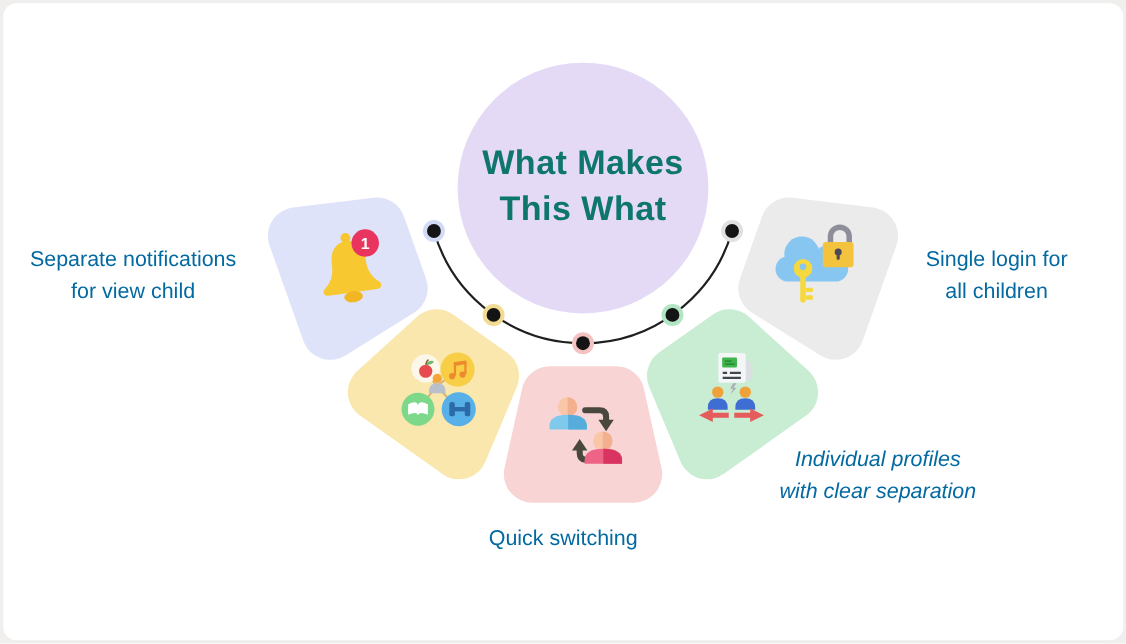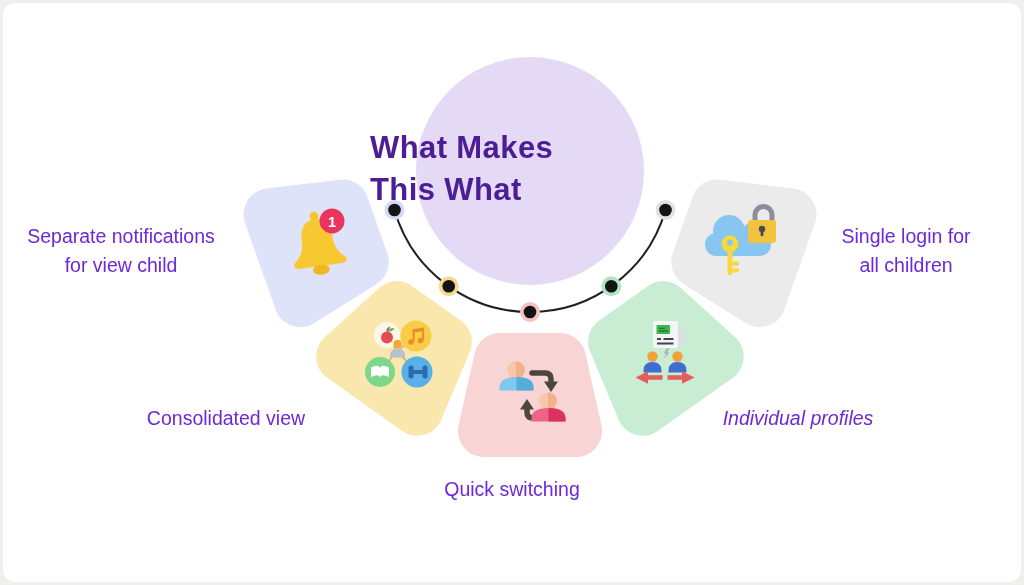--- a/index.html
+++ b/index.html
@@ -8,26 +8,26 @@
     background:#f0efed;
     font-family:"Liberation Sans", sans-serif;
   }
   .card{
     position:absolute;left:3px;top:3px;right:3px;bottom:3px;
     background:#ffffff;border-radius:12px;
   }
   svg.scene{position:absolute;left:0;top:0;}
   .title{
     position:absolute;left:370px;top:127px;width:320px;
-    font-size:31px;line-height:42px;
-    font-weight:600;color:#4c1d95;letter-spacing:.4px;
+    text-align:center;font-size:31px;line-height:42px;
+    font-weight:600;color:#0f766e;letter-spacing:.4px;
   }
   .petal-label{
     position:absolute;width:240px;text-align:center;
-    font-size:19.5px;line-height:28.5px;color:#6d28d9;
+    font-size:19.5px;line-height:28.5px;color:#0369a1;
   }
   .lbl-1{left:1px;  top:222px;}
   .lbl-2{left:106px;top:404px;}
   .lbl-3{left:392px;top:475px;}
   .lbl-4{left:678px;top:404px;font-style:italic;}
   .lbl-5{left:786px;top:222px;}
 </style>
 </head>
 <body>
 
@@ -168,24 +168,24 @@
 <div class="title">
   <div>What Makes</div>
   <div>This What</div>
 </div>
 
 <div class="petal-label lbl-1">
   <div>Separate notifications</div>
   <div>for view child</div>
 </div>
 <div class="petal-label lbl-2">
-  <div>Consolidated view</div>
 </div>
 <div class="petal-label lbl-3">
   <div>Quick switching</div>
 </div>
 <div class="petal-label lbl-4">
   <div>Individual profiles</div>
+  <div>with clear separation</div>
 </div>
 <div class="petal-label lbl-5">
   <div>Single login for</div>
   <div>all children</div>
 </div>
 
 </body></html>

